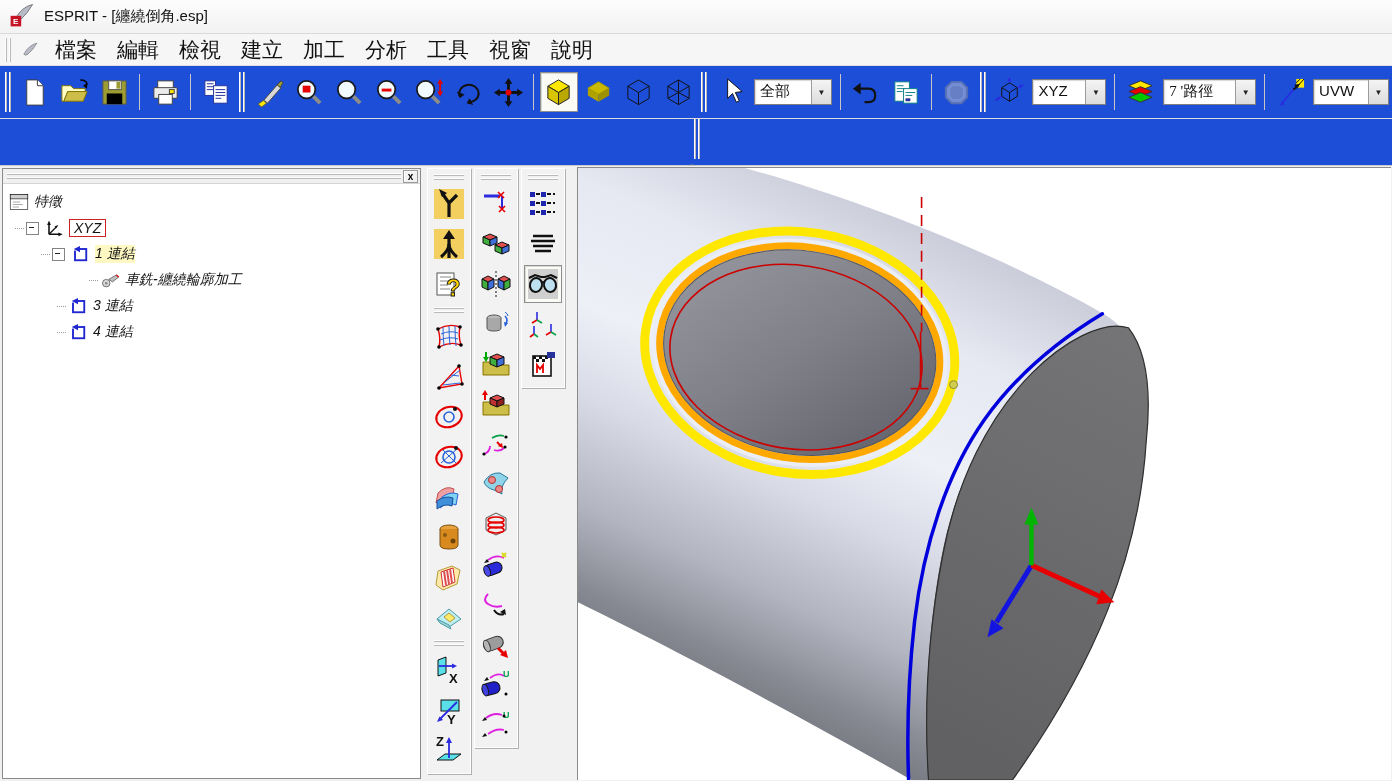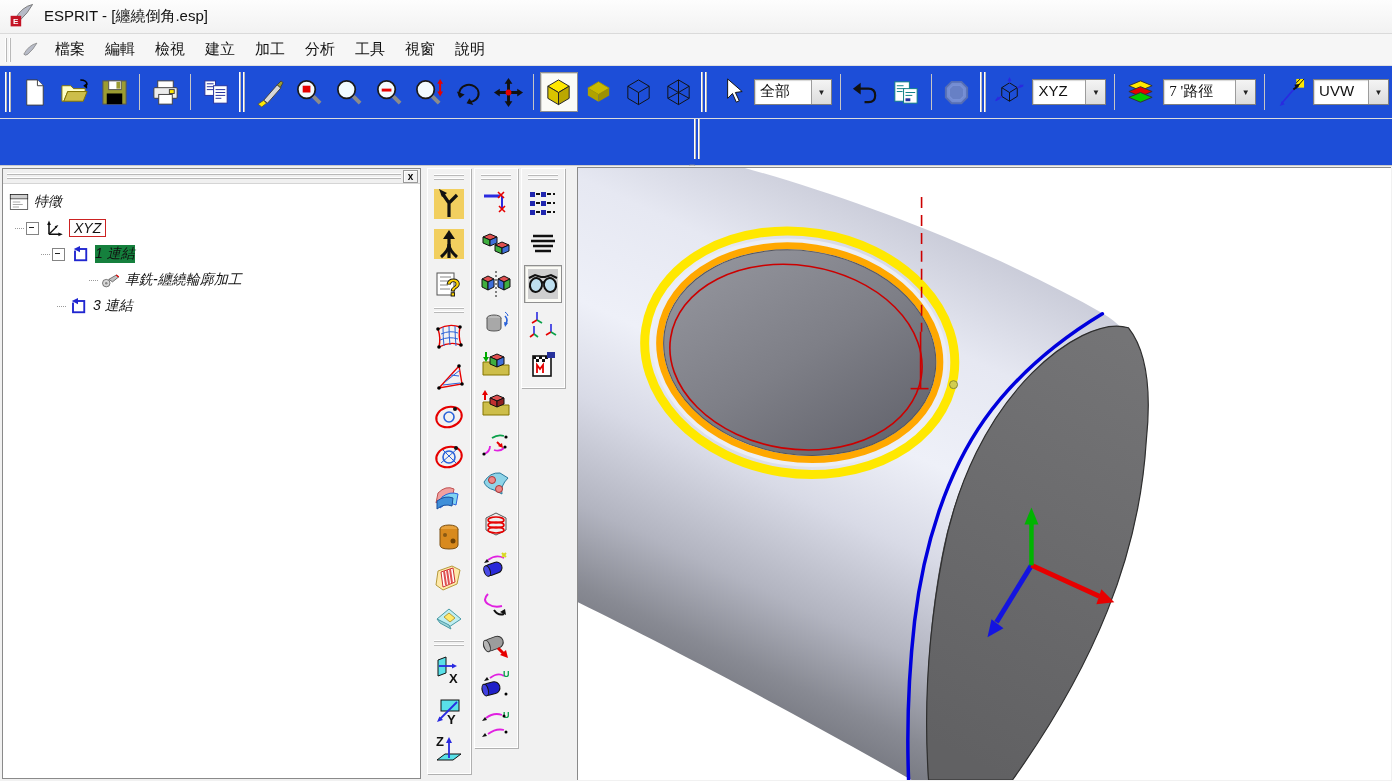--- a/index.html
+++ b/index.html
@@ -4,21 +4,21 @@
 <style>
   html,body{margin:0;padding:0;}
   body{width:1392px;height:781px;position:relative;overflow:hidden;background:#f1f1f1;
        font-family:"Liberation Sans","DejaVu Sans",sans-serif;color:#111;}
   svg text{font-family:"Liberation Sans","DejaVu Sans",sans-serif;}
   
   #titlebar{position:absolute;left:0;top:0;width:100%;height:34px;background:linear-gradient(#fdfdfd,#f2f2f2);
     border-bottom:1px solid #dadada;display:flex;align-items:center;gap:9px;padding-left:9px;box-sizing:border-box;font-size:15px;}
   #titlebar svg{width:26px;height:26px;}
   #menubar{position:absolute;left:0;top:34px;width:100%;height:32px;background:#f6f6f6;border-bottom:1px solid #e0e0e0;
-    display:flex;align-items:center;font-size:15px;padding-left:2px;box-sizing:border-box;}
+    display:flex;align-items:center;font-size:21px;padding-left:2px;box-sizing:border-box;}
   .menu-item{padding:4px 10px;cursor:default;}
   
   .tb{position:absolute;left:0;width:100%;display:flex;align-items:center;background:#1d4ed8;box-sizing:border-box;}
   #tb1{top:66px;height:53px;border-bottom:1px solid #dcdcdc;padding-left:2px;}
   #tb2{top:119px;height:47px;border-bottom:1px solid #c9c9c9;padding-left:2px;flex-direction:column;}
   .tbtn{width:40px;height:40px;display:flex;align-items:center;justify-content:center;background:transparent;
     border:1px solid transparent;padding:0;margin:0 1px;box-sizing:border-box;}
   .tbtn svg{width:31px;height:31px;display:block;}
   .tbtn.pressed{border:1px solid #8f8f8f;background:#fbfbf6;box-shadow:inset 1px 1px 0 #d8d8d2;}
   .tbtn.disabled svg{filter:grayscale(1) opacity(.5);}
@@ -42,21 +42,21 @@
     border:1px solid #9a9a9a;box-shadow:1px 1px 0 #fff inset;padding:0;font-weight:bold;}
   #treebody{padding-top:5px;font-size:14px;}
   .trow{height:26px;display:flex;align-items:center;white-space:nowrap;font-style:italic;}
   .trow .nicon{width:20px;height:20px;margin-right:5px;flex:none;}
   .trow .nicon svg{width:20px;height:20px;display:block;}
   .expander{width:11px;height:11px;border:1px solid #848484;background:#fff;margin-right:5px;flex:none;
     position:relative;}
   .expander::after{content:"";position:absolute;left:2px;top:4px;width:5px;height:1px;background:#222;}
   .stub{width:9px;border-top:1px dotted #9a9a9a;margin-right:2px;flex:none;}
   .xyz-box{border:1px solid #cc2222;padding:0 4px;}
-  .trow.hl .lbl{background:#15803d;}
+  .trow.hl .lbl{background:#fef9c3;}
   
   .vcol{position:absolute;background:#f2f2f2;border:1px solid #fff;box-shadow:1px 1px 0 #b0b0b0;
     padding:2px 2px 3px 2px;display:flex;flex-direction:column;align-items:center;}
   .vcol .tbtn{width:38px;height:38px;margin:1px 0;}
   .vcol .tbtn svg{width:32px;height:32px;}
   .grip-h{width:30px;height:7px;margin:3px 0;align-self:center;
     background:linear-gradient(#fff 0 1px,#b9b9b9 1px 2px,transparent 2px 4px,#fff 4px 5px,#b9b9b9 5px 6px,transparent 6px);}
   
   #viewport{position:absolute;left:577px;top:1px;width:814px;height:613px;background:var(--vp-background,#fff);
     border-left:1px solid #8a8a8a;border-top:1px solid #8a8a8a;box-sizing:border-box;}
@@ -651,20 +651,31 @@
           <span class="stub"></span>
           <span class="nicon">
             <svg viewBox="0 0 32 32">
               <rect x="8" y="8" width="18" height="18" fill="none" stroke="#2026d0" stroke-width="3"></rect>
               <path d="M14 8H5" stroke="#fff" stroke-width="5"></path>
               <path d="M16 3l-10 5 10 5z" fill="#2026d0"></path>
             </svg>
           </span>
           <span class="lbl">3 連結</span>
         </div>
+        <div class="trow" style="margin-left: 54px;">
+          <span class="stub"></span>
+          <span class="nicon">
+            <svg viewBox="0 0 32 32">
+              <rect x="8" y="8" width="18" height="18" fill="none" stroke="#2026d0" stroke-width="3"></rect>
+              <path d="M14 8H5" stroke="#fff" stroke-width="5"></path>
+              <path d="M16 3l-10 5 10 5z" fill="#2026d0"></path>
+            </svg>
+          </span>
+          <span class="lbl">4 連結</span>
+        </div>
       </div>
   </div>
 
   <div class="vcol" style="left: 427px; top: 2px;">
       <span class="grip-h"></span>
       <button class="tbtn">
         <svg viewBox="0 0 32 32">
           <rect x="1" y="1" width="30" height="30" fill="#f2cf5f"></rect>
           <path d="M16 29V15M16 15L9 5M16 15l8-8" fill="none" stroke="#111" stroke-width="3.2"></path>
           <path d="M6 1l3 8 5-4z" fill="#111"></path>

